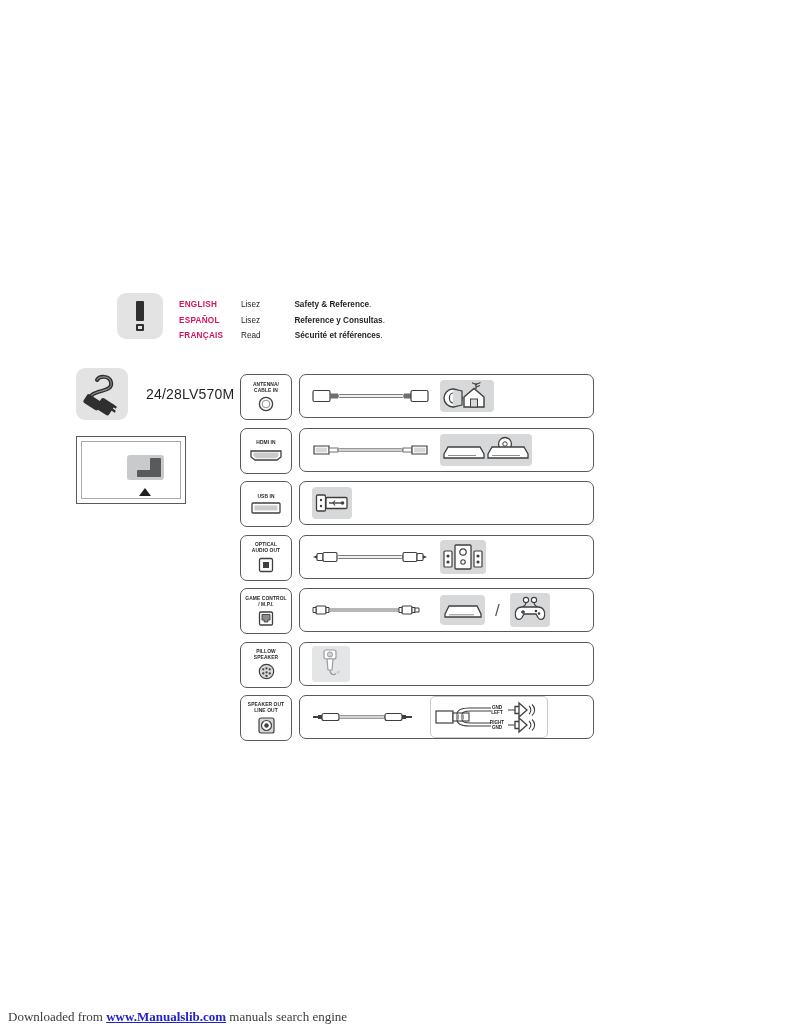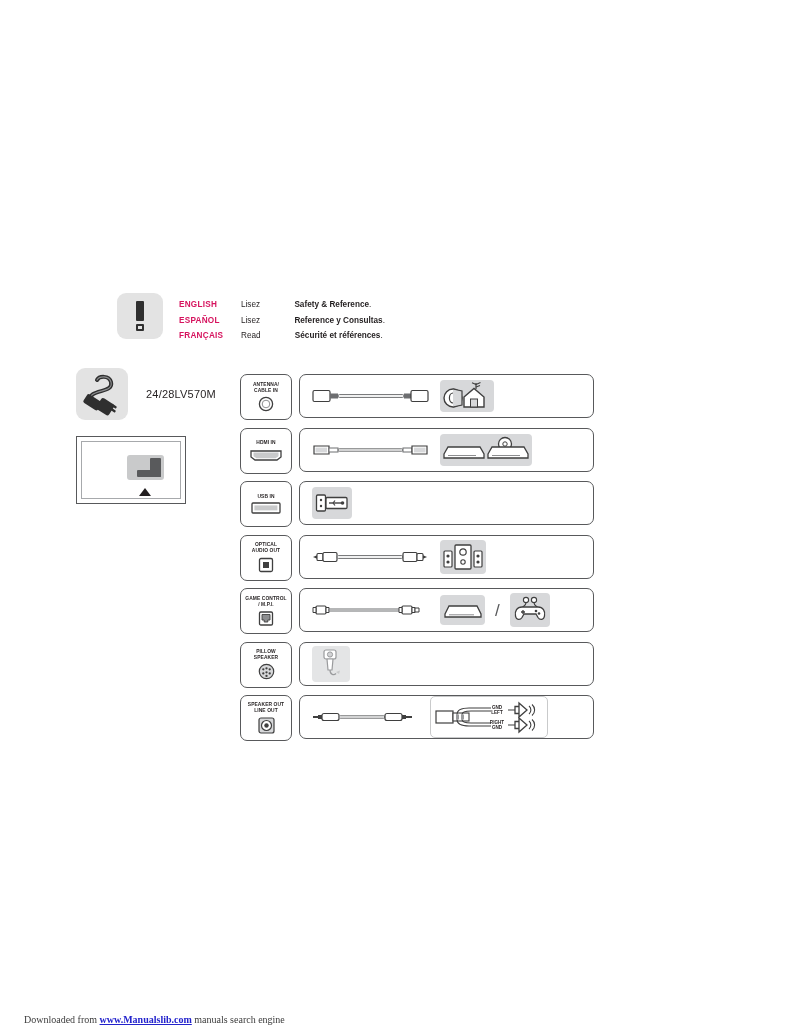--- a/index.html
+++ b/index.html
@@ -47,21 +47,21 @@
 
   
   #power-block{
     position:absolute;left:76px;top:368px;
     display:flex;align-items:center;gap:18px;
   }
   .cord-tile{
     width:52px;height:52px;border-radius:9px;background:#e3e3e3;
     position:relative;flex:0 0 auto;
   }
-  #model-no{font-size:11px;color:#231f20;letter-spacing:.2px;}
+  #model-no{font-size:14px;color:#231f20;letter-spacing:.2px;}
 
   
   #tv-figure{
     position:absolute;left:76px;top:436px;
     width:110px;height:68px;
   }
   .tv-outer{
     position:absolute;inset:0;border:1.3px solid #58595b;background:#fff;
   }
   .tv-inner{
@@ -113,23 +113,23 @@
     flex:0 0 auto;
   }
   .slash{font-size:17px;color:#58595b;font-weight:300;line-height:1;}
   .spk-box{
     border:1.1px solid #c9cacb;border-radius:5px;
     padding:2px 4px;display:flex;align-items:center;flex:0 0 auto;
   }
 
   
   #footer{
-    position:absolute;left:24px;bottom:11px;
+    position:absolute;left:8px;bottom:11px;
     font-family:"Liberation Serif", serif;
-    font-size:10px;color:#3b3b3b;white-space:nowrap;
+    font-size:13px;color:#3b3b3b;white-space:nowrap;
   }
   #footer-link{
     color:#2222cc;font-weight:bold;text-decoration:underline;
   }
 </style>
 </head>
 <body>
 
 <div id="lang-block">
   <div class="warn-tile">

